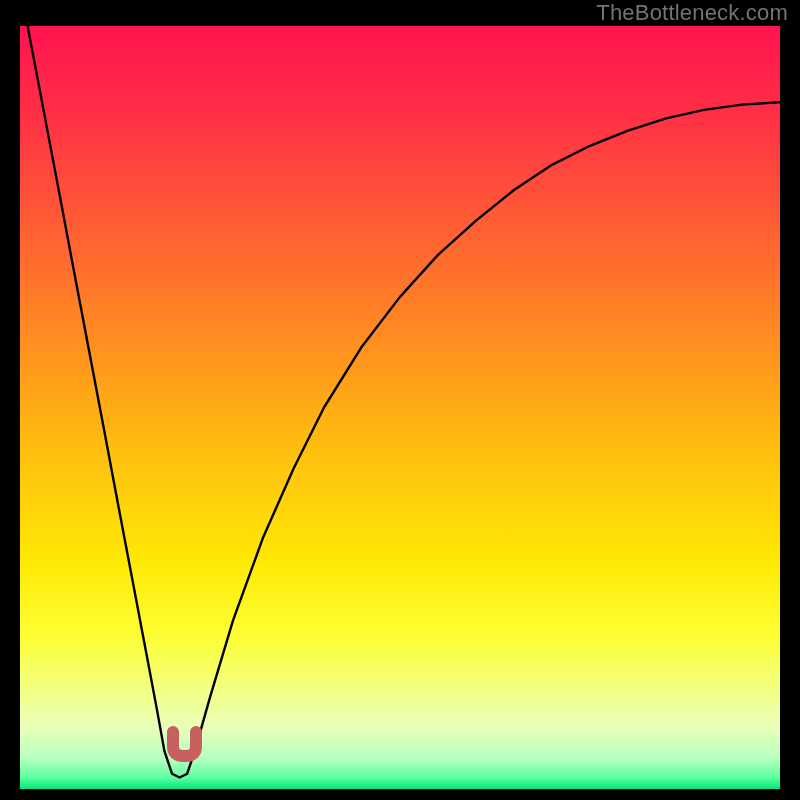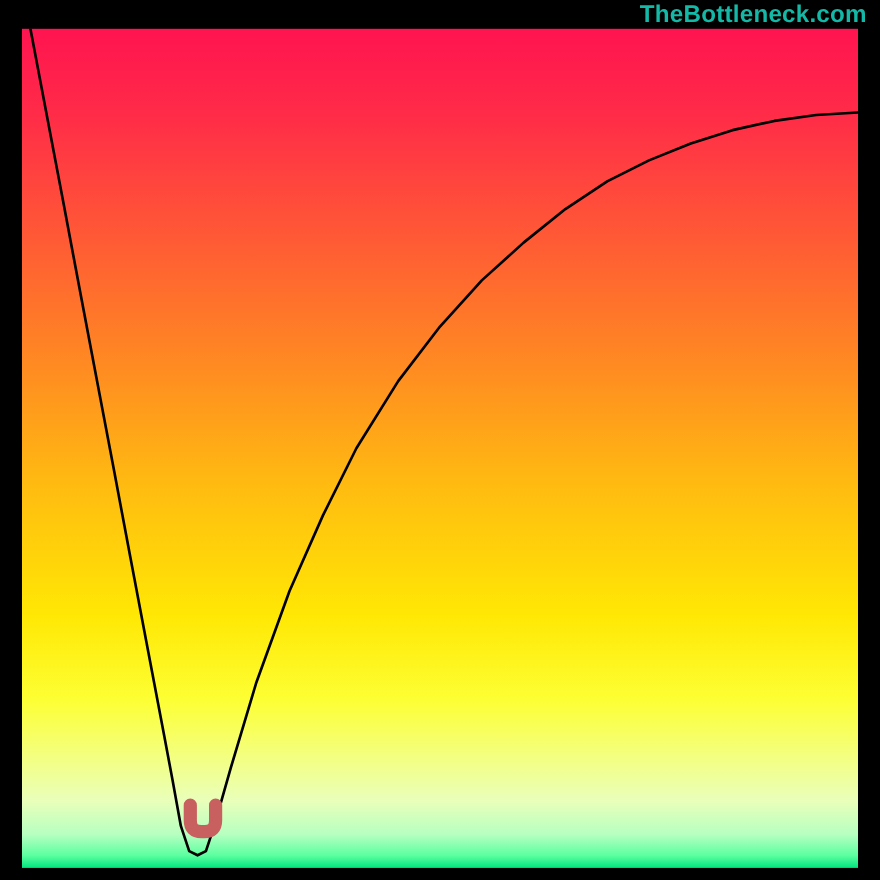--- a/index.html
+++ b/index.html
@@ -14,23 +14,23 @@
   .outer {
     width: 800px;
     height: 800px;
     background: #000;
     position: relative;
   }
   .watermark {
     position: absolute;
     top: 0;
     right: 12px;
-    color: #14b8a6;
+    color: #737373;
     font-size: 22px;
-    font-weight: 700;
+    font-weight: 400;
     letter-spacing: 0.2px;
     z-index: 10;
   }
   .plot-wrap {
     position: absolute;
     left: 20px;
     top: 26px;
     width: 760px;
     height: 763px;
   }

